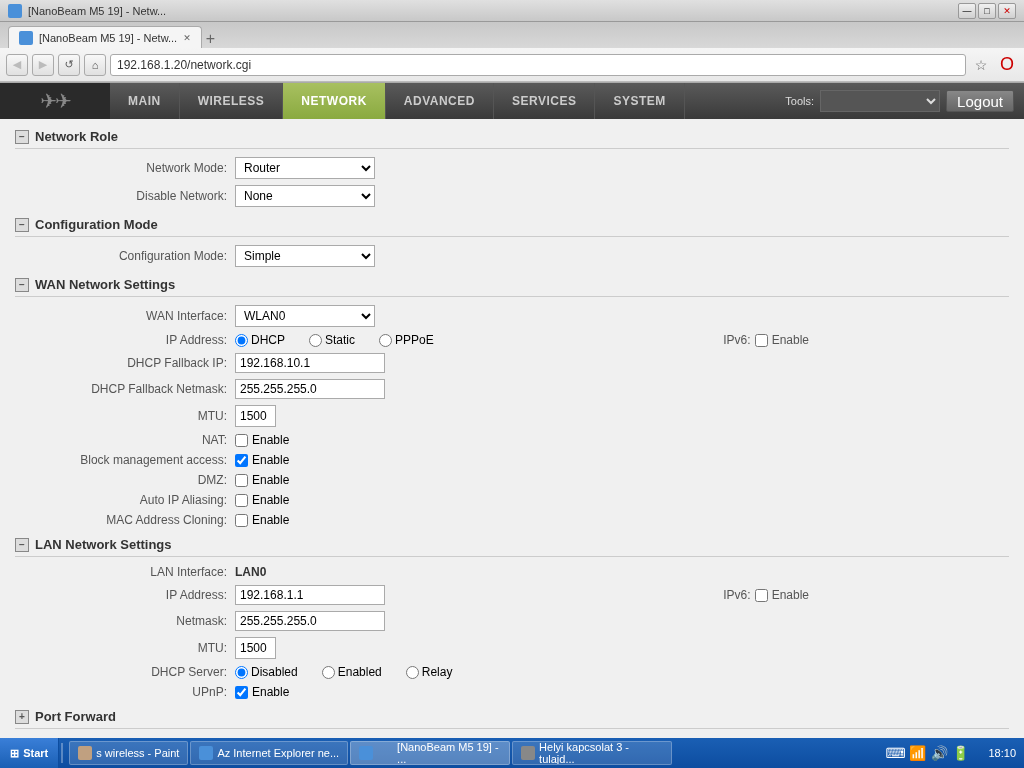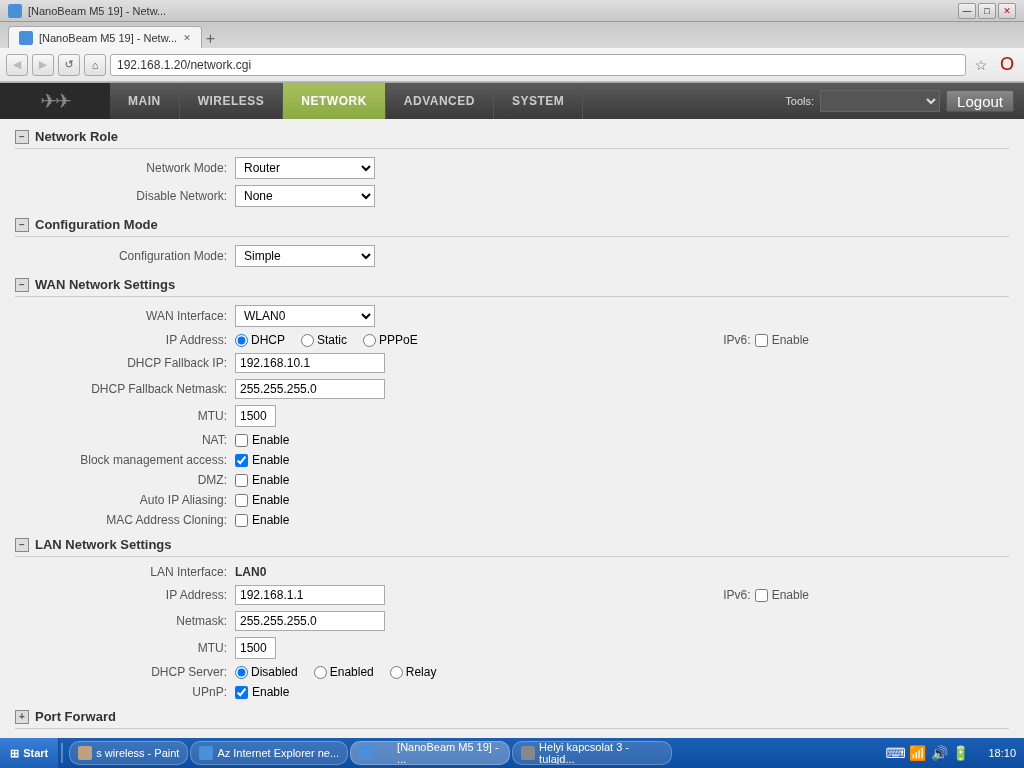--- a/index.html
+++ b/index.html
@@ -218,21 +218,21 @@
     }
     input[type="text"].input-mtu {
       height: 22px;
       padding: 0 4px;
       font-size: 12px;
       border: 1px solid #aaa;
       background: white;
       width: 41px;
     }
     .radio-group {
-      display: flex; align-items: center; gap: 16px;
+      display: flex; align-items: center; gap: 24px;
     }
     .radio-item {
       display: flex; align-items: center; gap: 3px;
     }
     .checkbox-item {
       display: flex; align-items: center; gap: 4px;
     }
     .lan-interface-val {
       font-weight: bold;
       color: #333;
@@ -261,21 +261,21 @@
       display: flex; align-items: center;
       flex: 1;
       padding: 0 4px;
       gap: 2px;
     }
     .taskbar-item {
       height: 24px;
       padding: 0 8px;
       background: rgba(255,255,255,0.15);
       border: 1px solid rgba(255,255,255,0.25);
-      border-radius: 10px;
+      border-radius: 2px;
       display: flex; align-items: center; gap: 4px;
       color: white; font-size: 11px;
       cursor: pointer;
       max-width: 160px;
       overflow: hidden;
     }
     .taskbar-item.active {
       background: rgba(255,255,255,0.3);
       gap: 24px;
     }
@@ -346,20 +346,21 @@
 
 <div class="app-header">
   <div class="app-logo">
     <span class="logo-symbol">✈✈</span>
   </div>
   <div class="nav-tabs">
     <div class="nav-tab">MAIN</div>
     <div class="nav-tab">WIRELESS</div>
     <div class="nav-tab active">NETWORK</div>
     <div class="nav-tab">ADVANCED</div>
+    <div class="nav-tab">SERVICES</div>
     <div class="nav-tab">SYSTEM</div>
   </div>
   <div class="tools-area">
     <span style="color:#ddd;font-size:11px;">Tools:</span>
     <select class="tools-select"></select>
     <button class="logout-btn">Logout</button>
   </div>
 </div>
 
 <div class="main-content">

